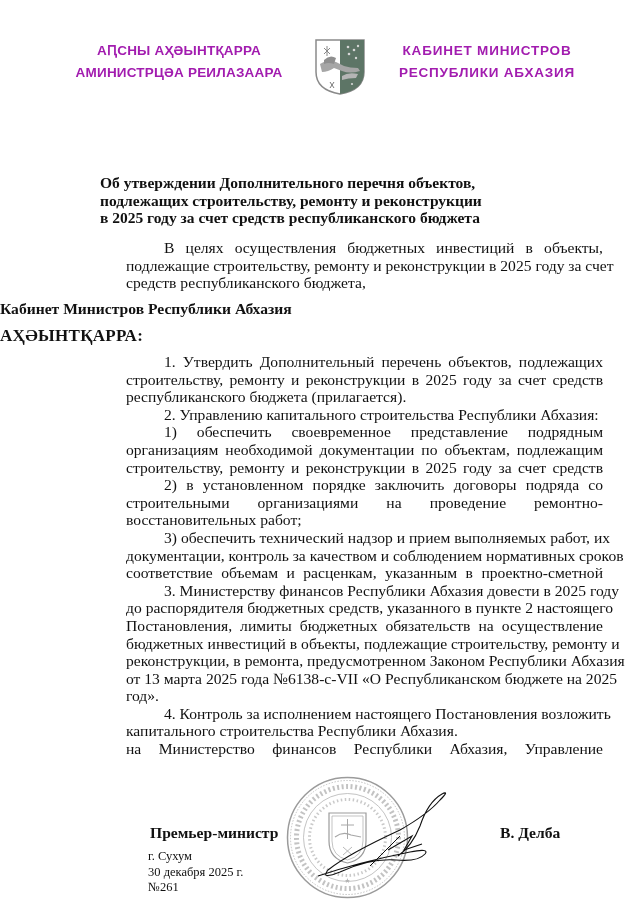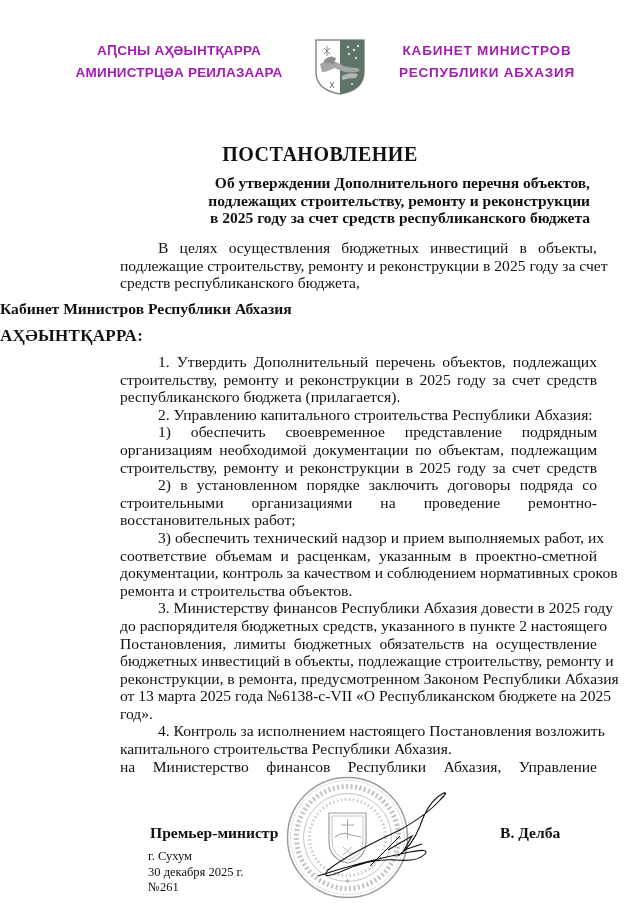--- a/index.html
+++ b/index.html
@@ -7,24 +7,24 @@
   .page { position: absolute; left: 0; top: 0; width: 640px; height: 905px; }
 
   .hdr { position: absolute; top: 40px; font-family: "Liberation Sans", sans-serif; font-weight: bold; font-size: 13.5px; line-height: 22px; text-align: center; color: #a21caf; letter-spacing: 0.2px; }
   .hdr-left { left: 64px; width: 230px; }
   .hdr-right { left: 382px; width: 210px; letter-spacing: 0.8px; }
   .hdr-line { display: block; white-space: nowrap; }
 
   .emblem { position: absolute; left: 314px; top: 38px; width: 52px; height: 58px; }
 
   .doc-title { position: absolute; left: 0; width: 640px; top: 143px; text-align: center; font-family: "Liberation Serif", serif; font-weight: bold; font-size: 20px; letter-spacing: 0.5px; }
-  .subtitle { position: absolute; left: 100px; width: 490px; top: 174px; text-align: right; font-family: "Liberation Serif", serif; font-weight: bold; font-size: 15.5px; line-height: 17.5px; }
+  .subtitle { position: absolute; left: 100px; width: 490px; top: 174px; text-align: left; font-family: "Liberation Serif", serif; font-weight: bold; font-size: 15.5px; line-height: 17.5px; }
   .subtitle span { display: block; white-space: nowrap; }
 
-  .body { position: absolute; left: 120px; width: 477px; font-family: "Liberation Serif", serif; font-size: 15.6px; line-height: 17.6px; }
+  .body { position: absolute; left: 126px; width: 477px; font-family: "Liberation Serif", serif; font-size: 15.6px; line-height: 17.6px; }
   .line { display: block; white-space: nowrap; height: 17.6px; text-align: justify; text-align-last: justify; }
   .line.last { text-align-last: left; }
   .line.ind { padding-left: 38px; }
 
   .center-bold { position: absolute; left: 0; width: 640px; text-align: left; font-family: "Liberation Serif", serif; font-weight: bold; }
   .cabinet { top: 300px; font-size: 15.6px; }
   .decree { top: 326px; font-size: 17px; letter-spacing: 0.3px; }
 
   .sig-title { position: absolute; left: 150px; top: 824px; font-family: "Liberation Serif", serif; font-weight: bold; font-size: 15.6px; }
   .sig-name { position: absolute; left: 500px; top: 824px; font-family: "Liberation Serif", serif; font-weight: bold; font-size: 15.6px; text-align: center; }
@@ -70,21 +70,20 @@
           <line x1="20" y1="44" x2="16" y2="50"></line>
       </g>
     </svg>
   </div>
 
   <div class="hdr hdr-right">
     <span class="hdr-line">КАБИНЕТ МИНИСТРОВ</span>
     <span class="hdr-line">РЕСПУБЛИКИ АБХАЗИЯ</span>
   </div>
 
-  <div class="doc-title">ПОСТАНОВЛЕНИЕ</div>
 
   <div class="subtitle">
     <span>Об утверждении Дополнительного перечня объектов,</span>
     <span>подлежащих строительству, ремонту и реконструкции</span>
     <span>в 2025 году за счет средств республиканского бюджета</span>
   </div>
 
   <div class="body" style="top: 239px;">
     <span class="line ind">В целях осуществления бюджетных инвестиций в объекты,</span>
     <span class="line">подлежащие строительству, ремонту и реконструкции в 2025 году за счет</span>
@@ -108,23 +107,22 @@
       <span class="line">организациям необходимой документации по объектам, подлежащим</span>
       <span class="line">строительству, ремонту и реконструкции в 2025 году за счет средств</span>
     </div>
     <div>
       <span class="line ind">2) в установленном порядке заключить договоры подряда со</span>
       <span class="line">строительными организациями на проведение ремонтно-</span>
       <span class="line last">восстановительных работ;</span>
     </div>
     <div>
       <span class="line ind">3) обеспечить технический надзор и прием выполняемых работ, их</span>
+      <span class="line">документации, контроль за качеством и соблюдением нормативных сроков</span>
       <span class="line">соответствие объемам и расценкам, указанным в проектно-сметной</span>
-      <span class="line">документации, контроль за качеством и соблюдением нормативных сроков</span>
-      <span class="line last">ремонта и строительства объектов.</span>
     </div>
     <div>
       <span class="line ind">3. Министерству финансов Республики Абхазия довести в 2025 году</span>
       <span class="line">до распорядителя бюджетных средств, указанного в пункте 2 настоящего</span>
       <span class="line">Постановления, лимиты бюджетных обязательств на осуществление</span>
       <span class="line">бюджетных инвестиций в объекты, подлежащие строительству, ремонту и</span>
       <span class="line">реконструкции, в ремонта, предусмотренном Законом Республики Абхазия</span>
       <span class="line">от 13 марта 2025 года №6138-с-VII «О Республиканском бюджете на 2025</span>
       <span class="line last">год».</span>
     </div>

